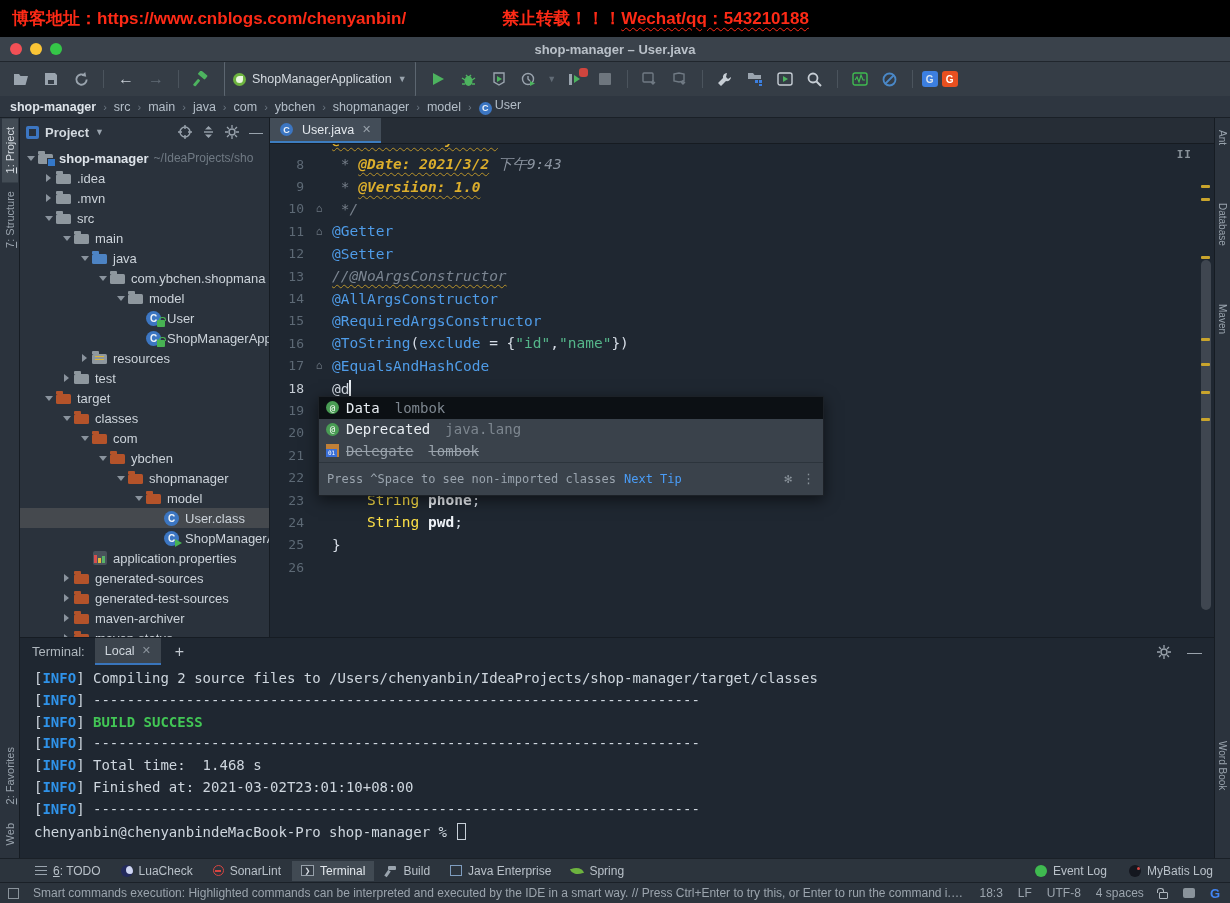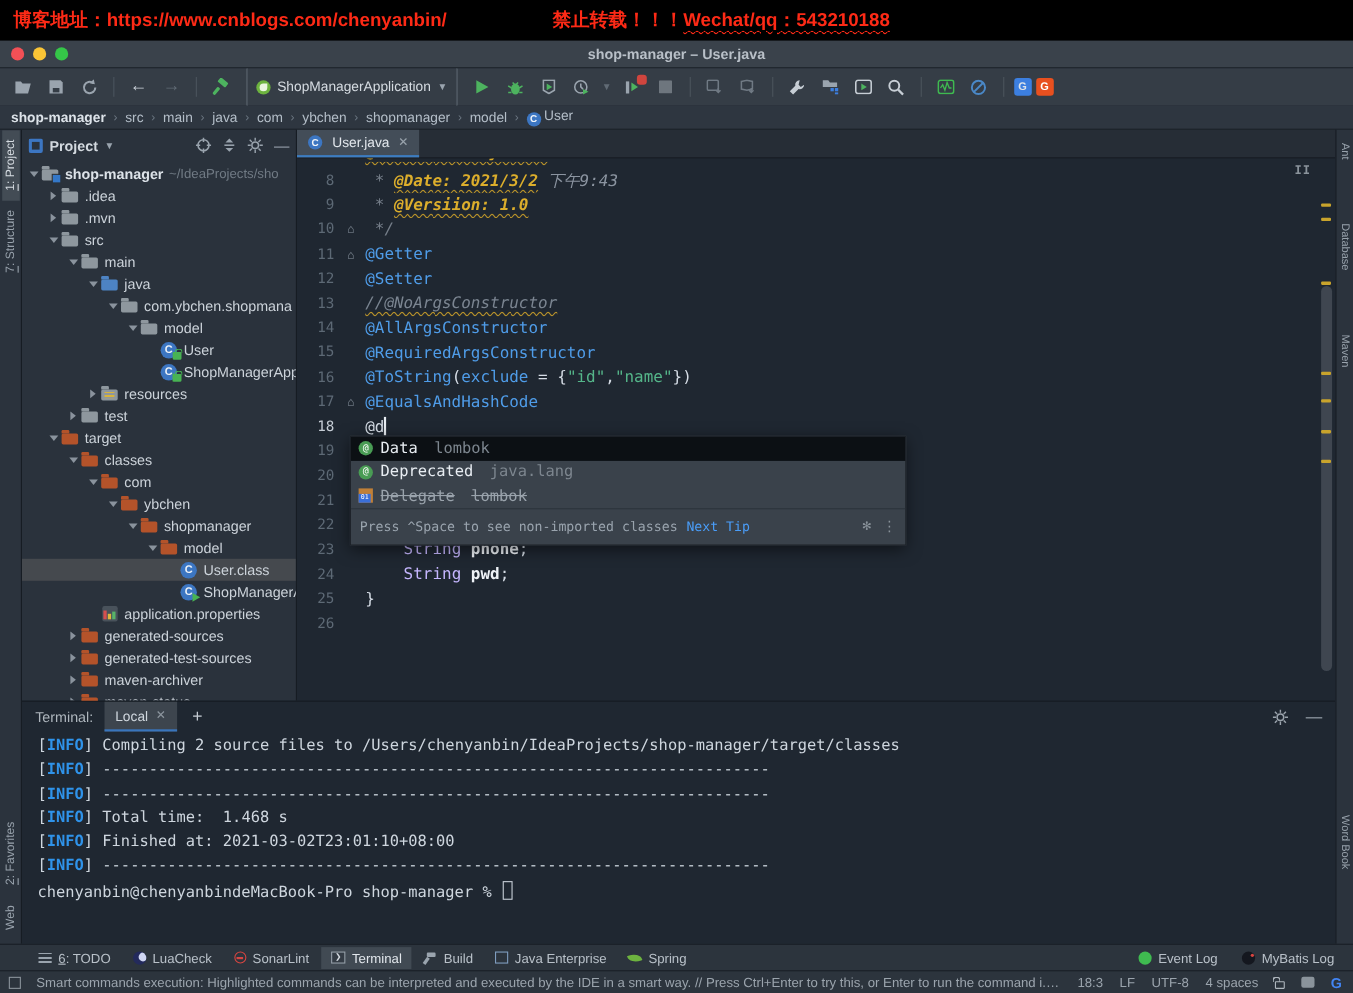--- a/index.html
+++ b/index.html
@@ -130,21 +130,21 @@
     padding-right:6px; }
   .cl.current .gnum { color:#c6cdd5; }
   .gfold { width:18px; flex:none; color:#68727d; font-size:11px; text-align:center; }
   .ctext { white-space:pre; padding-left:4px; }
   .ann{color:#4f9ce8;} .plain{color:#d6dde6;} .cmt{color:#767f8a;font-style:italic;}
   .doc{color:#dcae2c;font-weight:bold;font-style:italic;
     text-decoration:underline wavy #b8922a 1px; text-underline-offset:3px;}
   .docg{color:#8b94a0;font-style:italic;}
   .cmtw{color:#7b8591;font-style:italic;
     text-decoration:underline wavy #b8922a 1px;text-underline-offset:3px;}
-  .str{color:#55b68a;} .typ{color:#c4b5fd;} .fld{color:#eef2f7;font-weight:bold;}
+  .str{color:#55b68a;} .typ{color:#fde047;} .fld{color:#eef2f7;font-weight:bold;}
   .caret { display:inline-block; width:2px; height:17px; background:#e8edf2;
     vertical-align:-3px; }
   .an-ind { position:absolute; top:4px; right:22px; color:#8a939b; font-size:11px;
     font-weight:bold; letter-spacing:1px; }
   .stripe { position:absolute; top:0; right:0; width:16px; bottom:0; }
   .stripe .mark { position:absolute; left:3px; width:9px; height:3px; background:#c9a42c;
     border-radius:1px; }
   .thumb { position:absolute; left:3px; width:10px; border-radius:5px; background:#59616a;
     opacity:.55; }
 
@@ -826,20 +826,21 @@
             <svg width="14" height="14" viewBox="0 0 14 14">
                 <circle cx="7" cy="7" r="3" fill="none" stroke="#9aa3ac" stroke-width="1.4"></circle>
                 <path d="M7 0v3M7 11v3M0 7h3M11 7h3M2 2l2 2M10 10l2 2M12 2l-2 2M4 10l-2 2" stroke="#9aa3ac" stroke-width="1.3"></path>
               </svg>
             <span style="font-size:15px">—</span>
           </span>
         </div>
         <div class="term-body" id="term-body">
             <div class="tline"><span>[</span><span class="ti">INFO</span><span>] </span><span>Compiling 2 source files to /Users/chenyanbin/IdeaProjects/shop-manager/target/classes</span></div>
             <div class="tline"><span>[</span><span class="ti">INFO</span><span>] </span><span>------------------------------------------------------------------------</span></div>
+            <div class="tline"><span>[</span><span class="ti">INFO</span><span>] </span><span class="tsucc">BUILD SUCCESS</span></div>
             <div class="tline"><span>[</span><span class="ti">INFO</span><span>] </span><span>------------------------------------------------------------------------</span></div>
             <div class="tline"><span>[</span><span class="ti">INFO</span><span>] </span><span>Total time:  1.468 s</span></div>
             <div class="tline"><span>[</span><span class="ti">INFO</span><span>] </span><span>Finished at: 2021-03-02T23:01:10+08:00</span></div>
             <div class="tline"><span>[</span><span class="ti">INFO</span><span>] </span><span>------------------------------------------------------------------------</span></div>
             <div class="tline"><span>chenyanbin@chenyanbindeMacBook-Pro shop-manager % </span><span class="tcursor"></span></div>
           </div>
       </div>
     </div>
 
     <div class="strip right">

